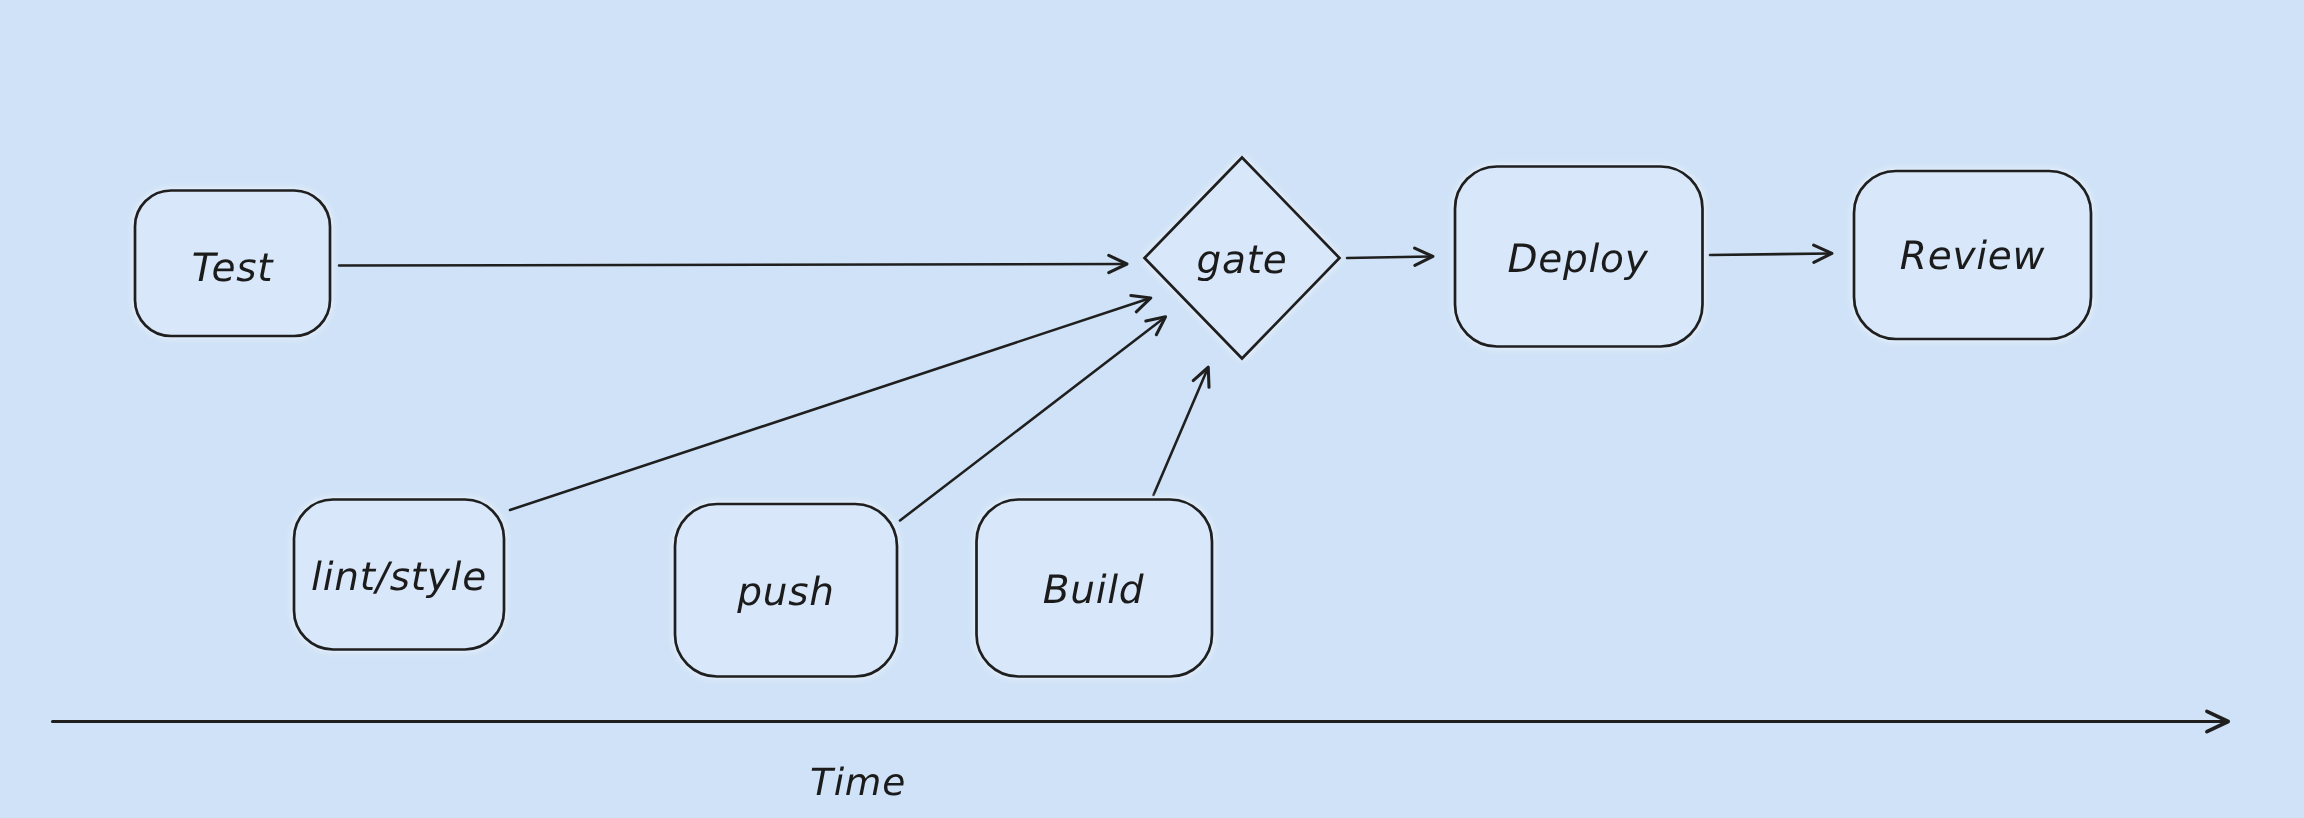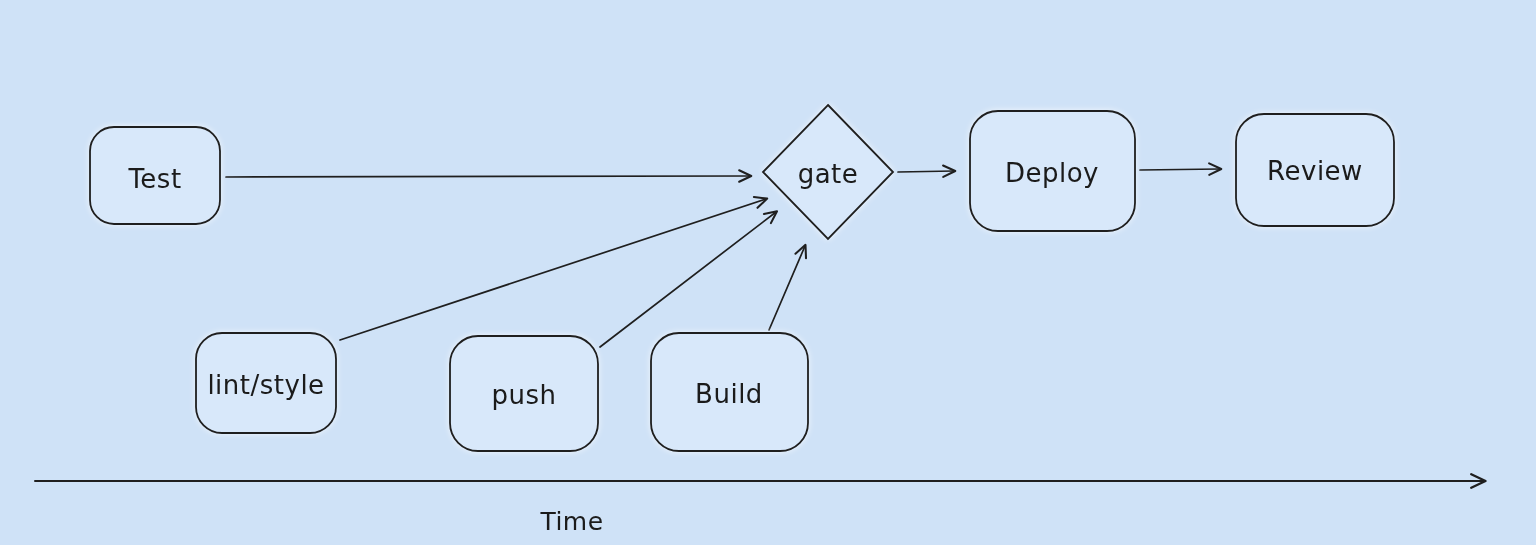--- a/index.html
+++ b/index.html
@@ -8,20 +8,21 @@
     width: 1536px;
     height: 545px;
     overflow: hidden;
     background: #cfe2f7;
     font-family: "DejaVu Sans", sans-serif;
   }
   .canvas-wrap {
     position: relative;
     width: 1536px;
     height: 545px;
+    font-style: italic;
   }
   svg { display: block; }
   .node-shape {
     fill: #d8e8fa;
     stroke: #1f1f1f;
     stroke-width: 1.8;
   }
   .node-label {
     fill: #1b1b1b;
     font-size: 26px;

